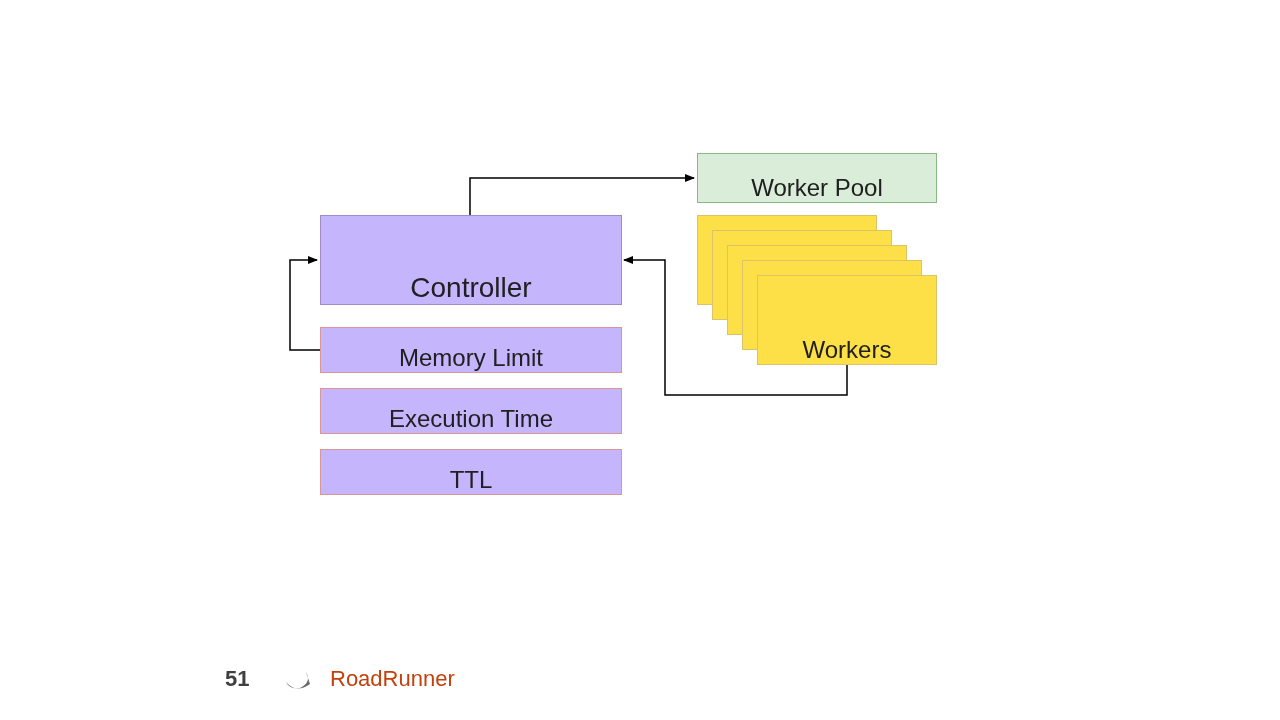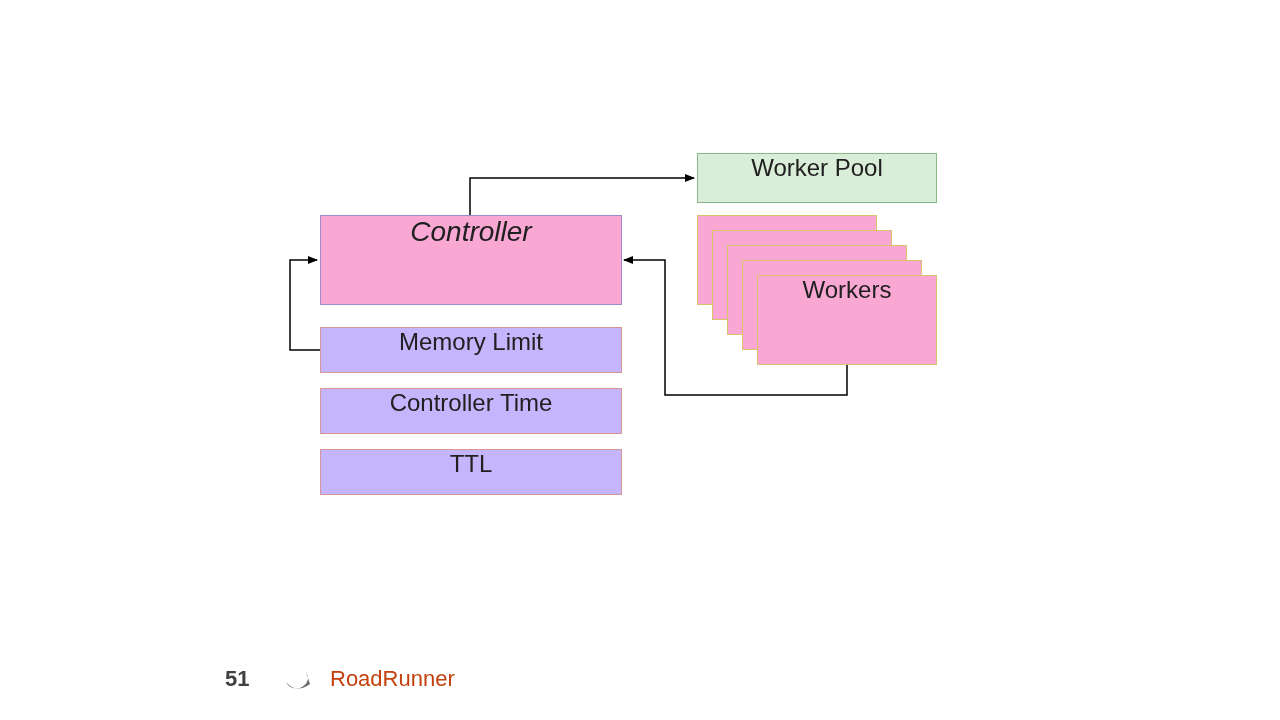--- a/index.html
+++ b/index.html
@@ -11,45 +11,44 @@
     font-family: Arial, Helvetica, sans-serif;
     color: #202020;
     position: relative;
     overflow: hidden;
   }
 
   .box {
     position: absolute;
     border: 1px solid;
     display: flex;
-    align-items: flex-start;
+    align-items: flex-end;
     justify-content: center;
     font-size: 24px;
     box-sizing: border-box;
   }
 
   .controller {
-    background: #f9a8d4;
+    background: #c4b5fd;
     border-color: #9f8cc7;
     font-size: 28px;
-    font-style: italic;
   }
 
   .memlimit, .exectime, .ttl {
     background: #c4b5fd;
     border-color: #d99694;
   }
 
   .workerpool {
     background: #daedd8;
     border-color: #89b884;
   }
 
   .workercard {
-    background: #f9a8d4;
+    background: #fde047;
     border-color: #d9c46a;
   }
 
   .footer-page {
     position: absolute;
     left: 225px;
     top: 666px;
     font-size: 22px;
     color: #404040;
     font-weight: 700;
@@ -77,21 +76,21 @@
 
 <div class="box controller" style="left:320px; top:215px; width:302px; height:90px;">
   <span>Controller</span>
 </div>
 
 <div class="box memlimit" style="left:320px; top:327px; width:302px; height:46px;">
   <span>Memory Limit</span>
 </div>
 
 <div class="box exectime" style="left:320px; top:388px; width:302px; height:46px;">
-  <span>Controller Time</span>
+  <span>Execution Time</span>
 </div>
 
 <div class="box ttl" style="left:320px; top:449px; width:302px; height:46px;">
   <span>TTL</span>
 </div>
 
 <div class="box workerpool" style="left:697px; top:153px; width:240px; height:50px;">
   <span>Worker Pool</span>
 </div>
 

